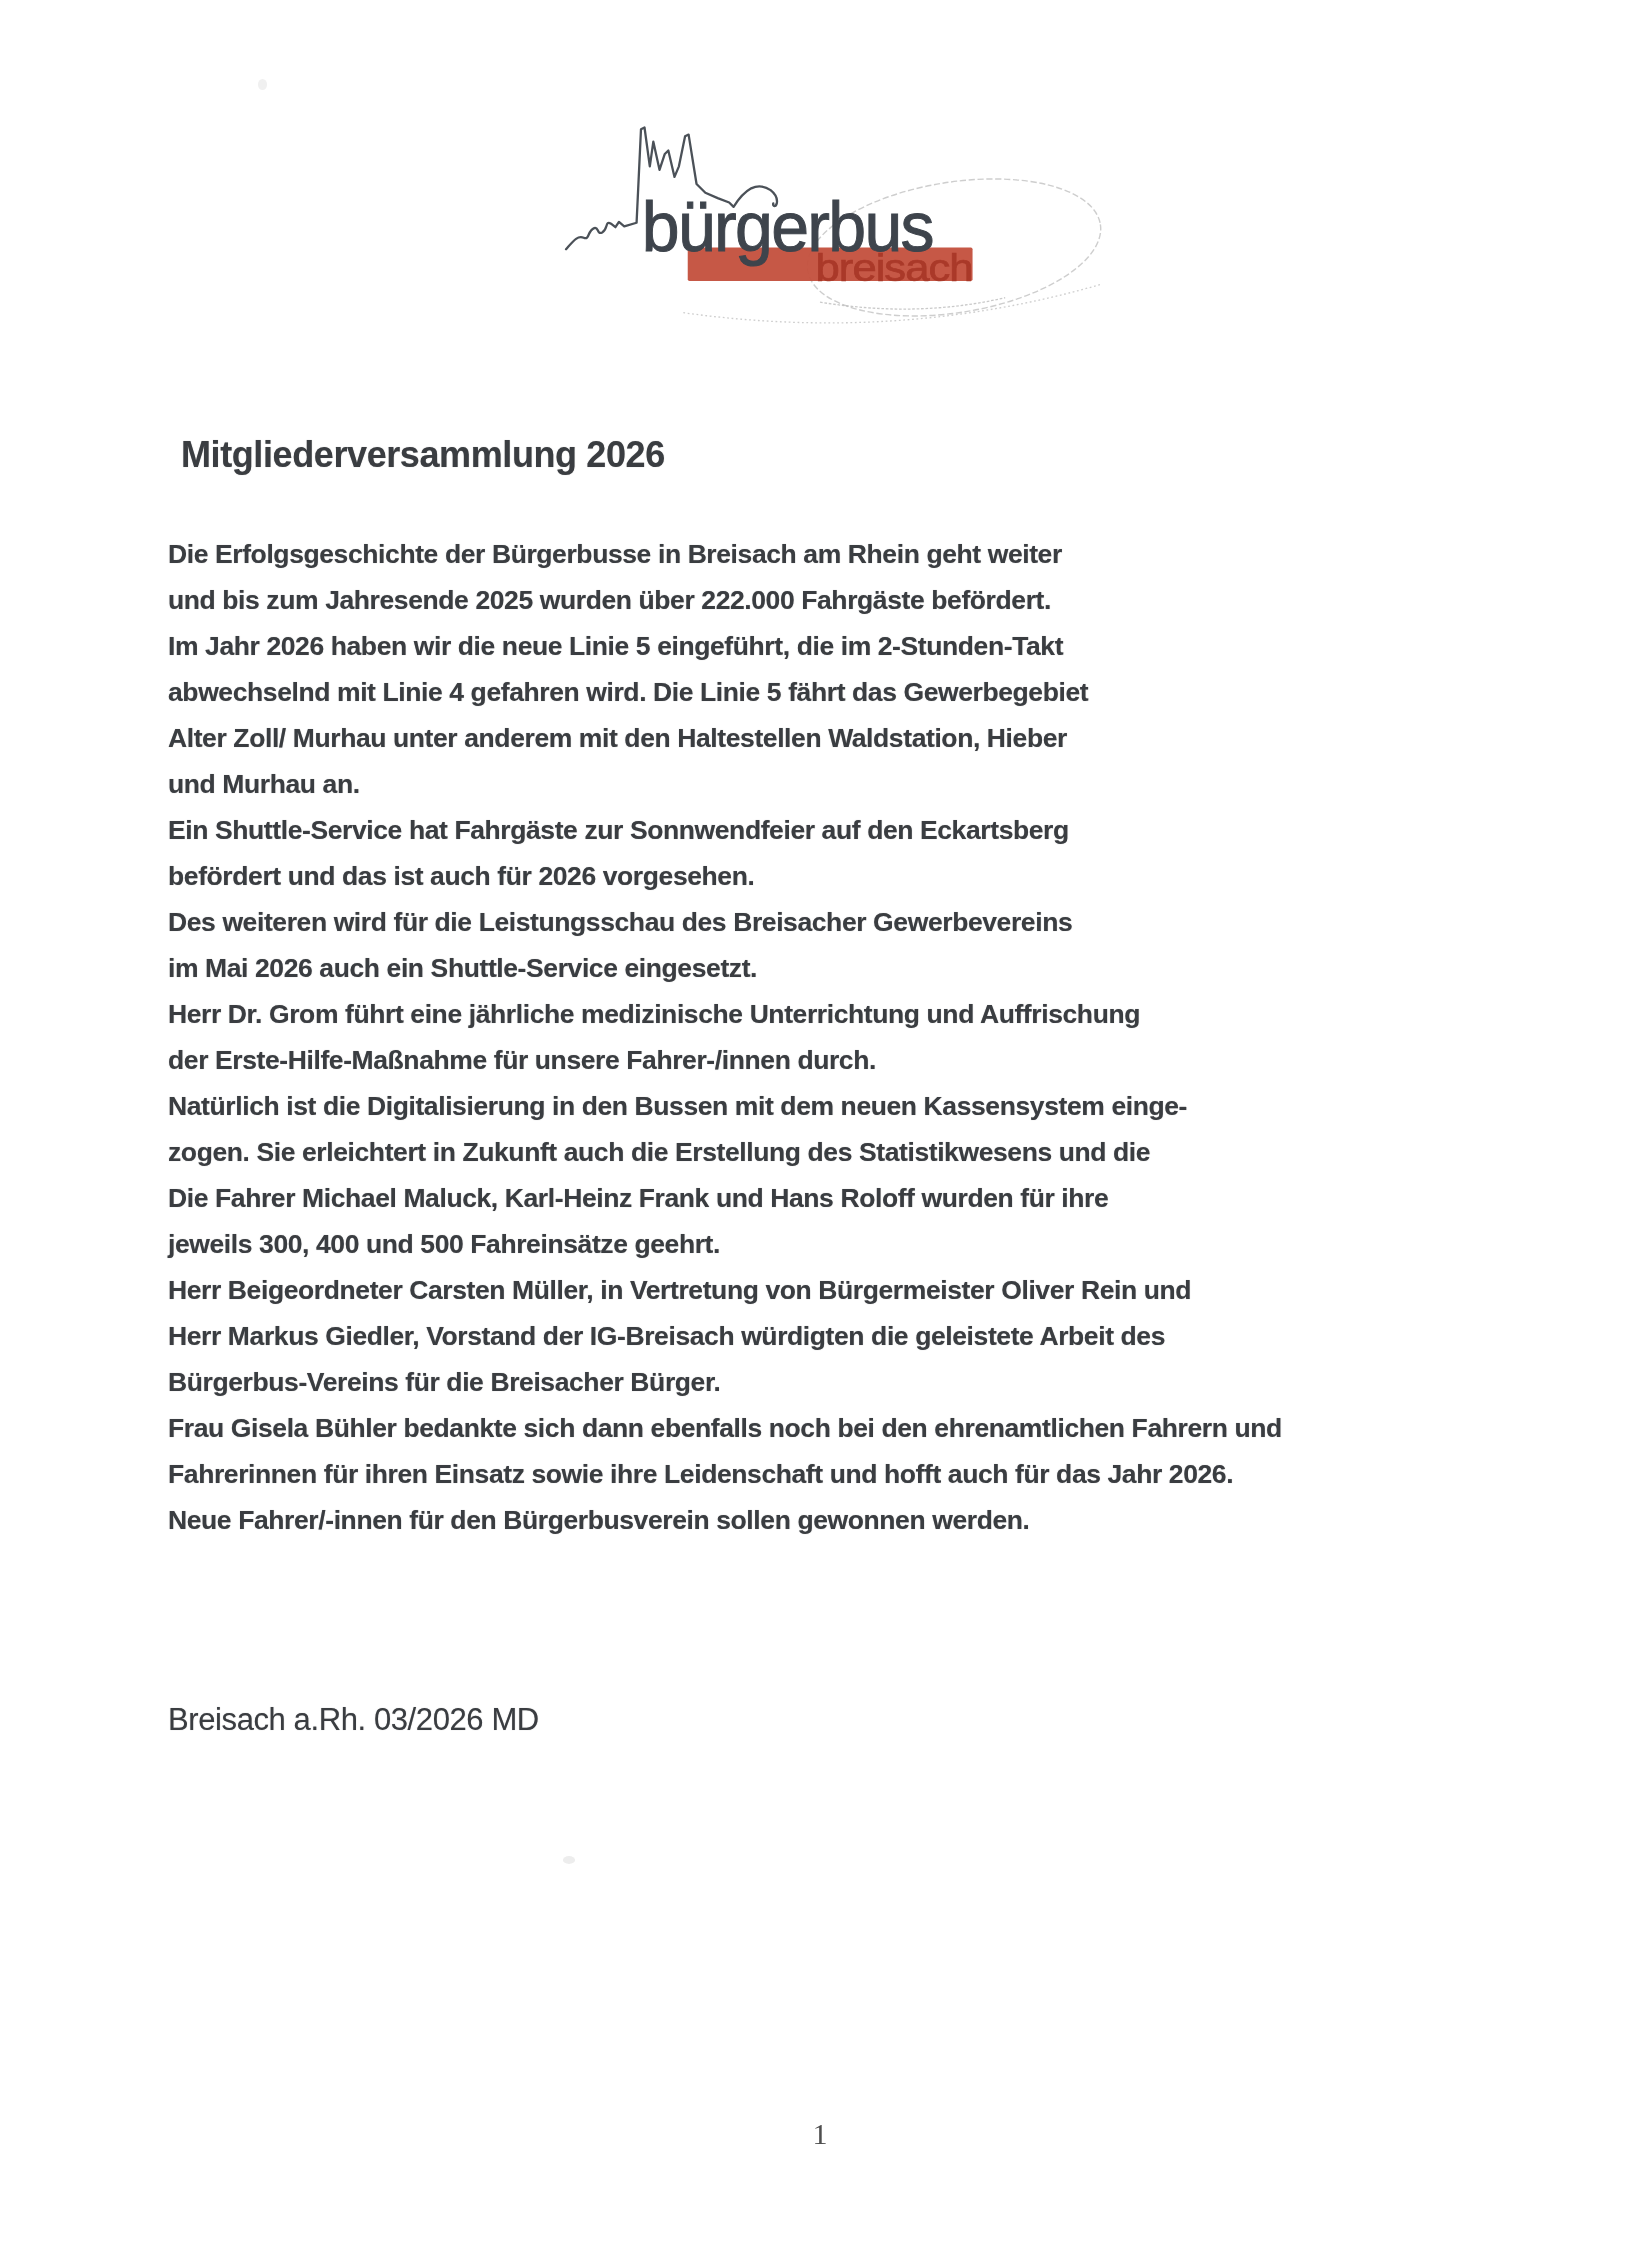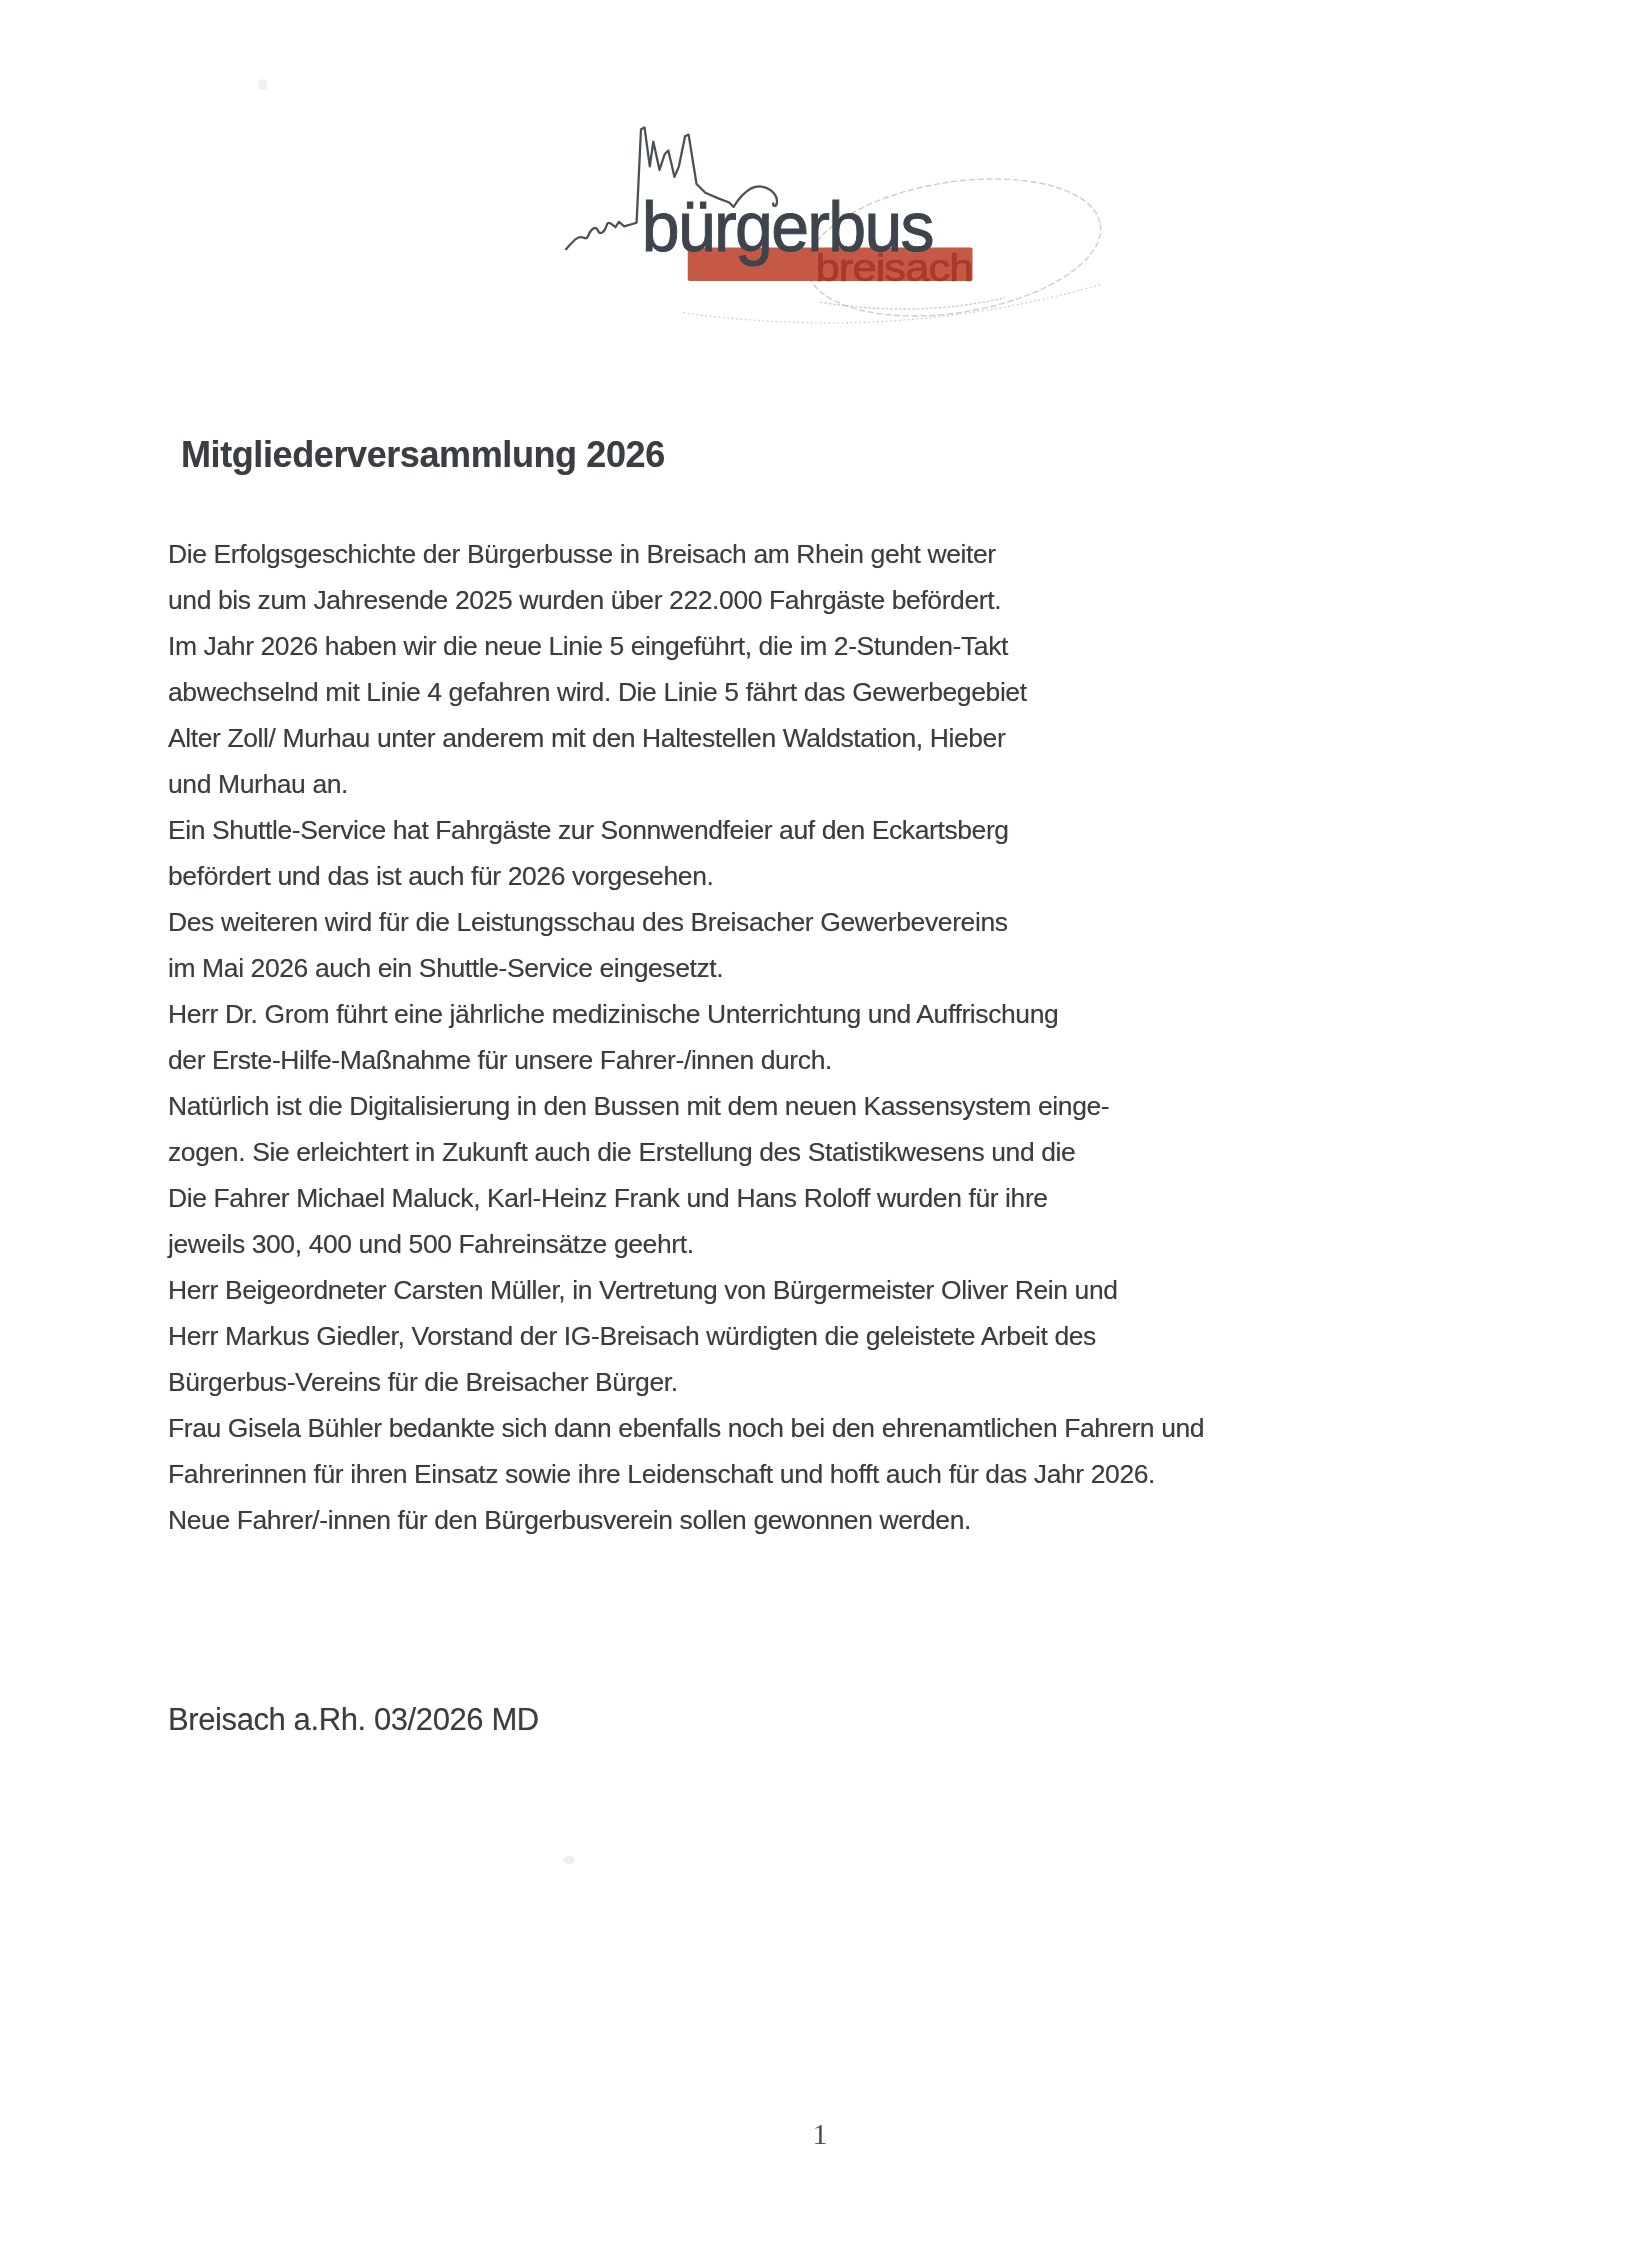--- a/index.html
+++ b/index.html
@@ -13,21 +13,21 @@
     color:#3a3d41;
   }
   .doc-heading{
     position:absolute;left:181px;top:434px;
     font-size:36px;font-weight:700;letter-spacing:-0.4px;
     text-shadow:0 0 0.9px rgba(55,55,55,.45);
     white-space:nowrap;
   }
   .doc-body{
     position:absolute;left:168px;top:531px;width:1341px;
-    font-size:26.5px;font-weight:400;line-height:46px;letter-spacing:-0.4px;
+    font-size:26.5px;font-weight:700;line-height:46px;letter-spacing:-0.4px;
     text-shadow:0 0 0.9px rgba(55,55,55,.45);
   }
   .doc-body .bl{white-space:nowrap;}
   .doc-footer{
     position:absolute;left:168px;top:1702px;
     font-size:31px;font-weight:400;letter-spacing:-0.4px;
     text-shadow:0 0 0.9px rgba(55,55,55,.45);
     white-space:nowrap;
   }
   .page-number{

